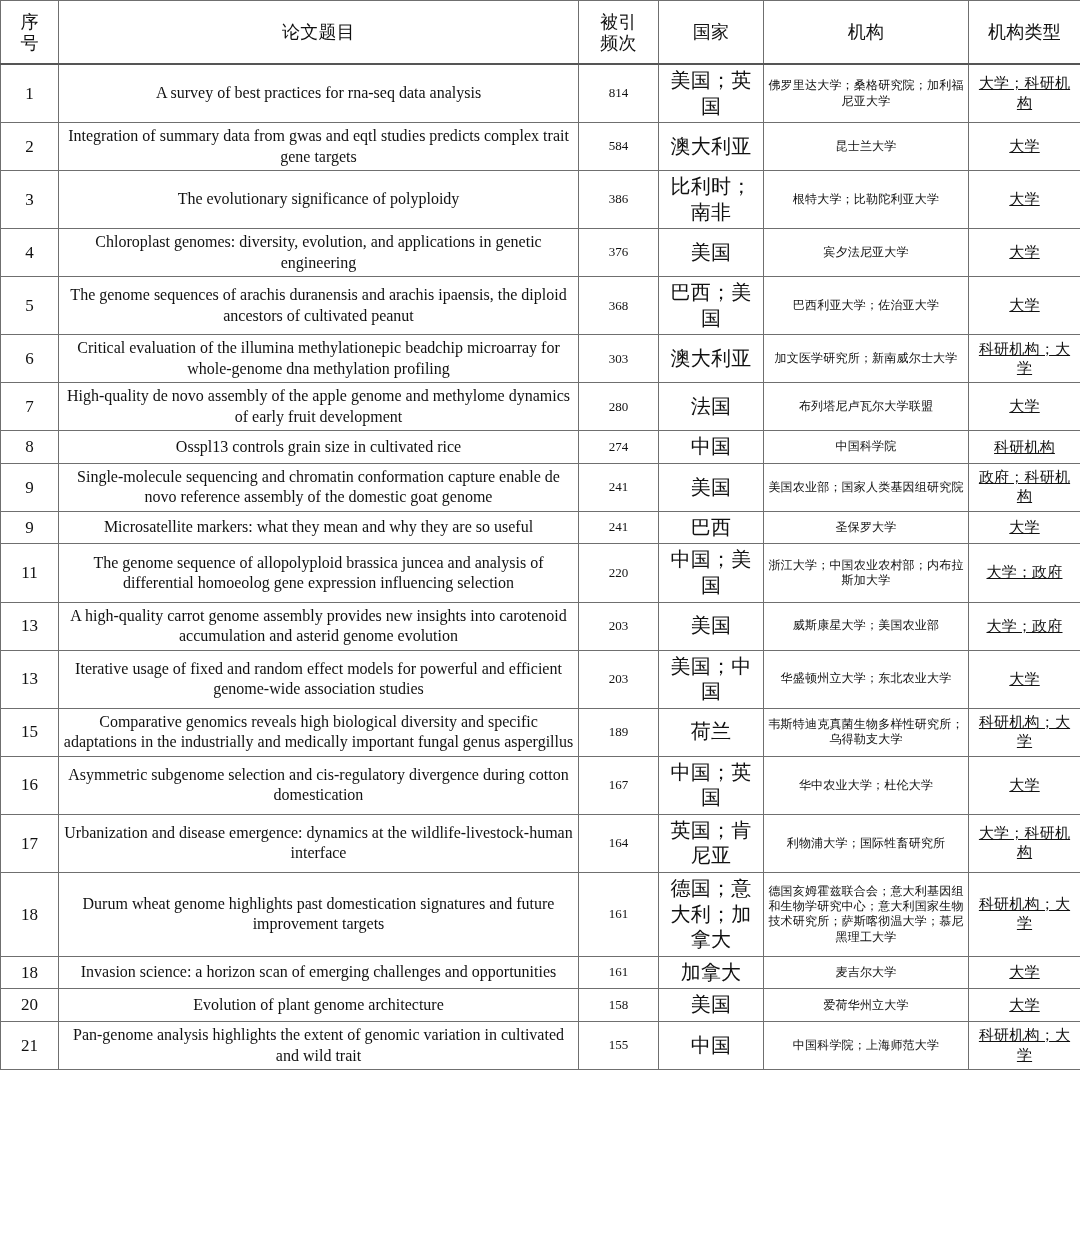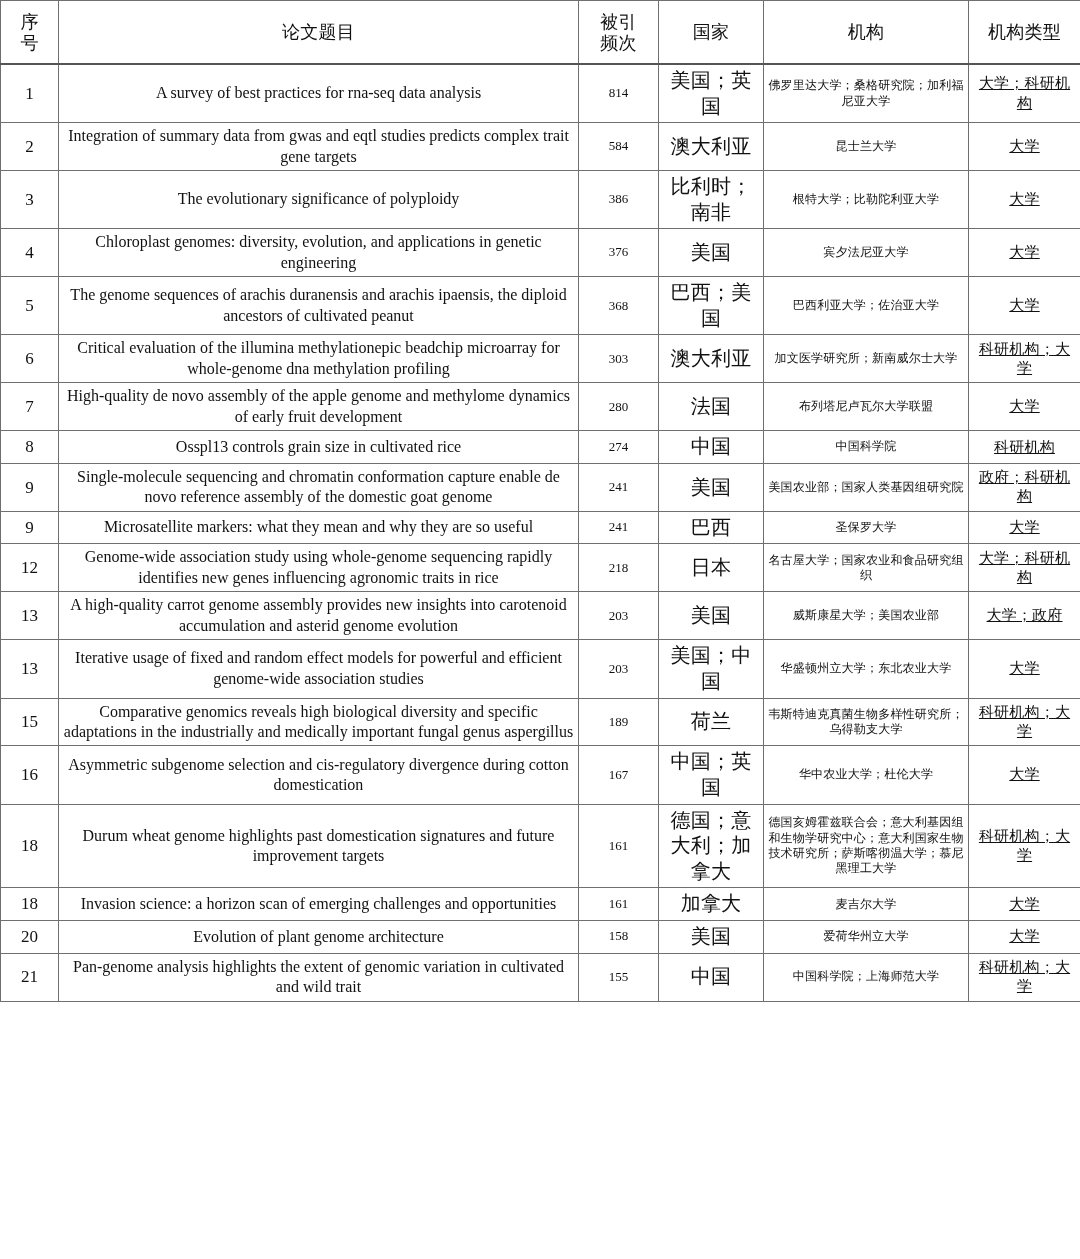--- a/index.html
+++ b/index.html
@@ -182,26 +182,26 @@
       </tr>
       <tr>
         <td class="seq">9</td>
         <td class="title">Microsatellite markers: what they mean and why they are so useful</td>
         <td class="cited">241</td>
         <td class="cjk country">巴西</td>
         <td class="cjk inst">圣保罗大学</td>
         <td class="cjk type">大学</td>
       </tr>
       <tr>
-        <td class="seq">12</td>
-        <td class="title">Genome-wide association study using whole-genome sequencing rapidly identifies new genes influencing agronomic traits in rice</td>
-        <td class="cited">218</td>
-        <td class="cjk country">日本</td>
-        <td class="cjk inst">名古屋大学；国家农业和食品研究组织</td>
-        <td class="cjk type">大学；科研机构</td>
+        <td class="seq">11</td>
+        <td class="title">The genome sequence of allopolyploid brassica juncea and analysis of differential homoeolog gene expression influencing selection</td>
+        <td class="cited">220</td>
+        <td class="cjk country">中国；美国</td>
+        <td class="cjk inst">浙江大学；中国农业农村部；内布拉斯加大学</td>
+        <td class="cjk type">大学；政府</td>
       </tr>
       <tr>
         <td class="seq">13</td>
         <td class="title">A high-quality carrot genome assembly provides new insights into carotenoid accumulation and asterid genome evolution</td>
         <td class="cited">203</td>
         <td class="cjk country">美国</td>
         <td class="cjk inst">威斯康星大学；美国农业部</td>
         <td class="cjk type">大学；政府</td>
       </tr>
       <tr>
@@ -222,20 +222,28 @@
       </tr>
       <tr>
         <td class="seq">16</td>
         <td class="title">Asymmetric subgenome selection and cis-regulatory divergence during cotton domestication</td>
         <td class="cited">167</td>
         <td class="cjk country">中国；英国</td>
         <td class="cjk inst">华中农业大学；杜伦大学</td>
         <td class="cjk type">大学</td>
       </tr>
       <tr>
+        <td class="seq">17</td>
+        <td class="title">Urbanization and disease emergence: dynamics at the wildlife-livestock-human interface</td>
+        <td class="cited">164</td>
+        <td class="cjk country">英国；肯尼亚</td>
+        <td class="cjk inst">利物浦大学；国际牲畜研究所</td>
+        <td class="cjk type">大学；科研机构</td>
+      </tr>
+      <tr>
         <td class="seq">18</td>
         <td class="title">Durum wheat genome highlights past domestication signatures and future improvement targets</td>
         <td class="cited">161</td>
         <td class="cjk country">德国；意大利；加拿大</td>
         <td class="cjk inst">德国亥姆霍兹联合会；意大利基因组和生物学研究中心；意大利国家生物技术研究所；萨斯喀彻温大学；慕尼黑理工大学</td>
         <td class="cjk type">科研机构；大学</td>
       </tr>
       <tr>
         <td class="seq">18</td>
         <td class="title">Invasion science: a horizon scan of emerging challenges and opportunities</td>

